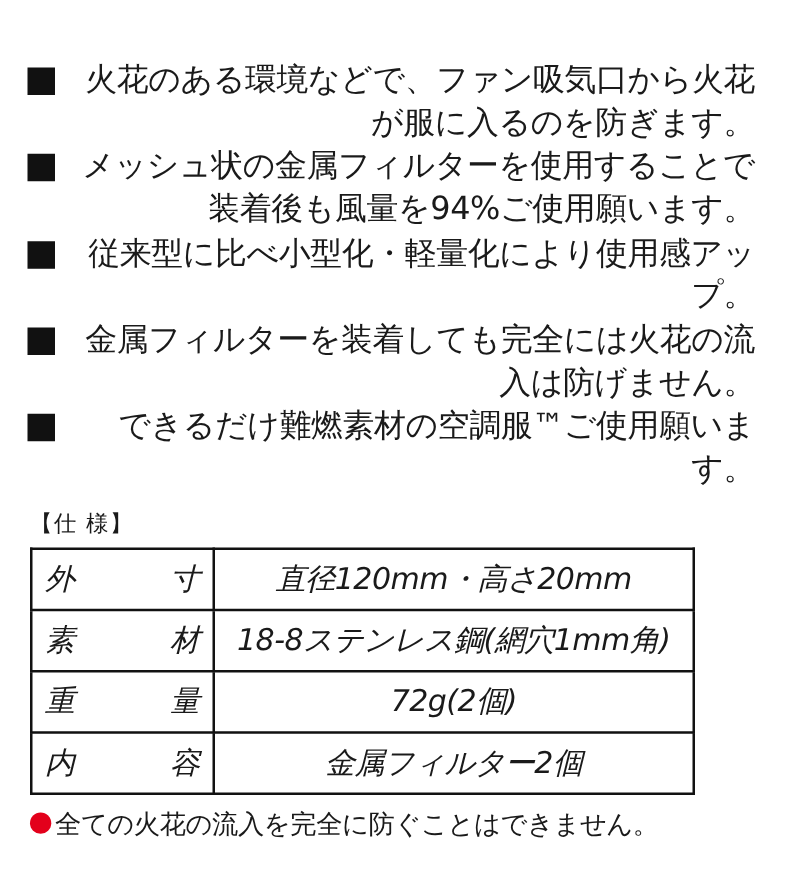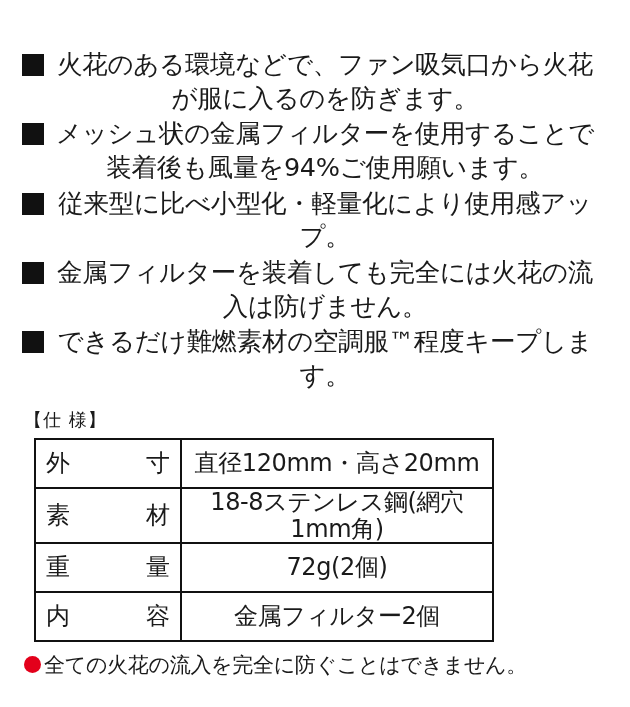--- a/index.html
+++ b/index.html
@@ -36,33 +36,34 @@
   .bullet-mark {
     flex: 0 0 auto;
     width: 22px;
     height: 22px;
     background: #111111;
     margin-top: 6px;
     margin-right: 2px;
   }
   .bullet-text {
     flex: 1 1 auto;
-    text-align: center;
+    text-align: right;
   }
   .spec-heading {
     font-size: 18px;
     letter-spacing: 1px;
     margin: 16px 0 8px 2px;
     line-height: 1.2;
   }
   .spec-table {
     border-collapse: collapse;
-    width: 460px;
-    margin-left: 12px;
+    width: 532px;
+    margin-left: 2px;
     table-layout: fixed;
+    font-style: italic;
   }
   .spec-table td {
     border: 2px solid #111111;
     font-size: 24px;
     height: 47px;
     padding: 0 10px;
     vertical-align: middle;
     line-height: 1.1;
   }
   .spec-label {
@@ -115,21 +116,21 @@
     <div class="bullet-row">
       <span class="bullet-mark"></span>
       <span class="bullet-text">従来型に比べ小型化・軽量化により使用感アップ。</span>
     </div>
     <div class="bullet-row">
       <span class="bullet-mark"></span>
       <span class="bullet-text">金属フィルターを装着しても完全には火花の流入は防げません。</span>
     </div>
     <div class="bullet-row">
       <span class="bullet-mark"></span>
-      <span class="bullet-text">できるだけ難燃素材の空調服™程度キープします。</span>
+      <span class="bullet-text">できるだけ難燃素材の空調服™ご使用願います。</span>
     </div>
   </div>
 
   <div class="spec-heading">【仕 様】</div>
 
   <table class="spec-table">
     <tbody>
       <tr>
         <td class="spec-label">外寸</td>
         <td class="spec-value">直径120mm・高さ20mm</td>

